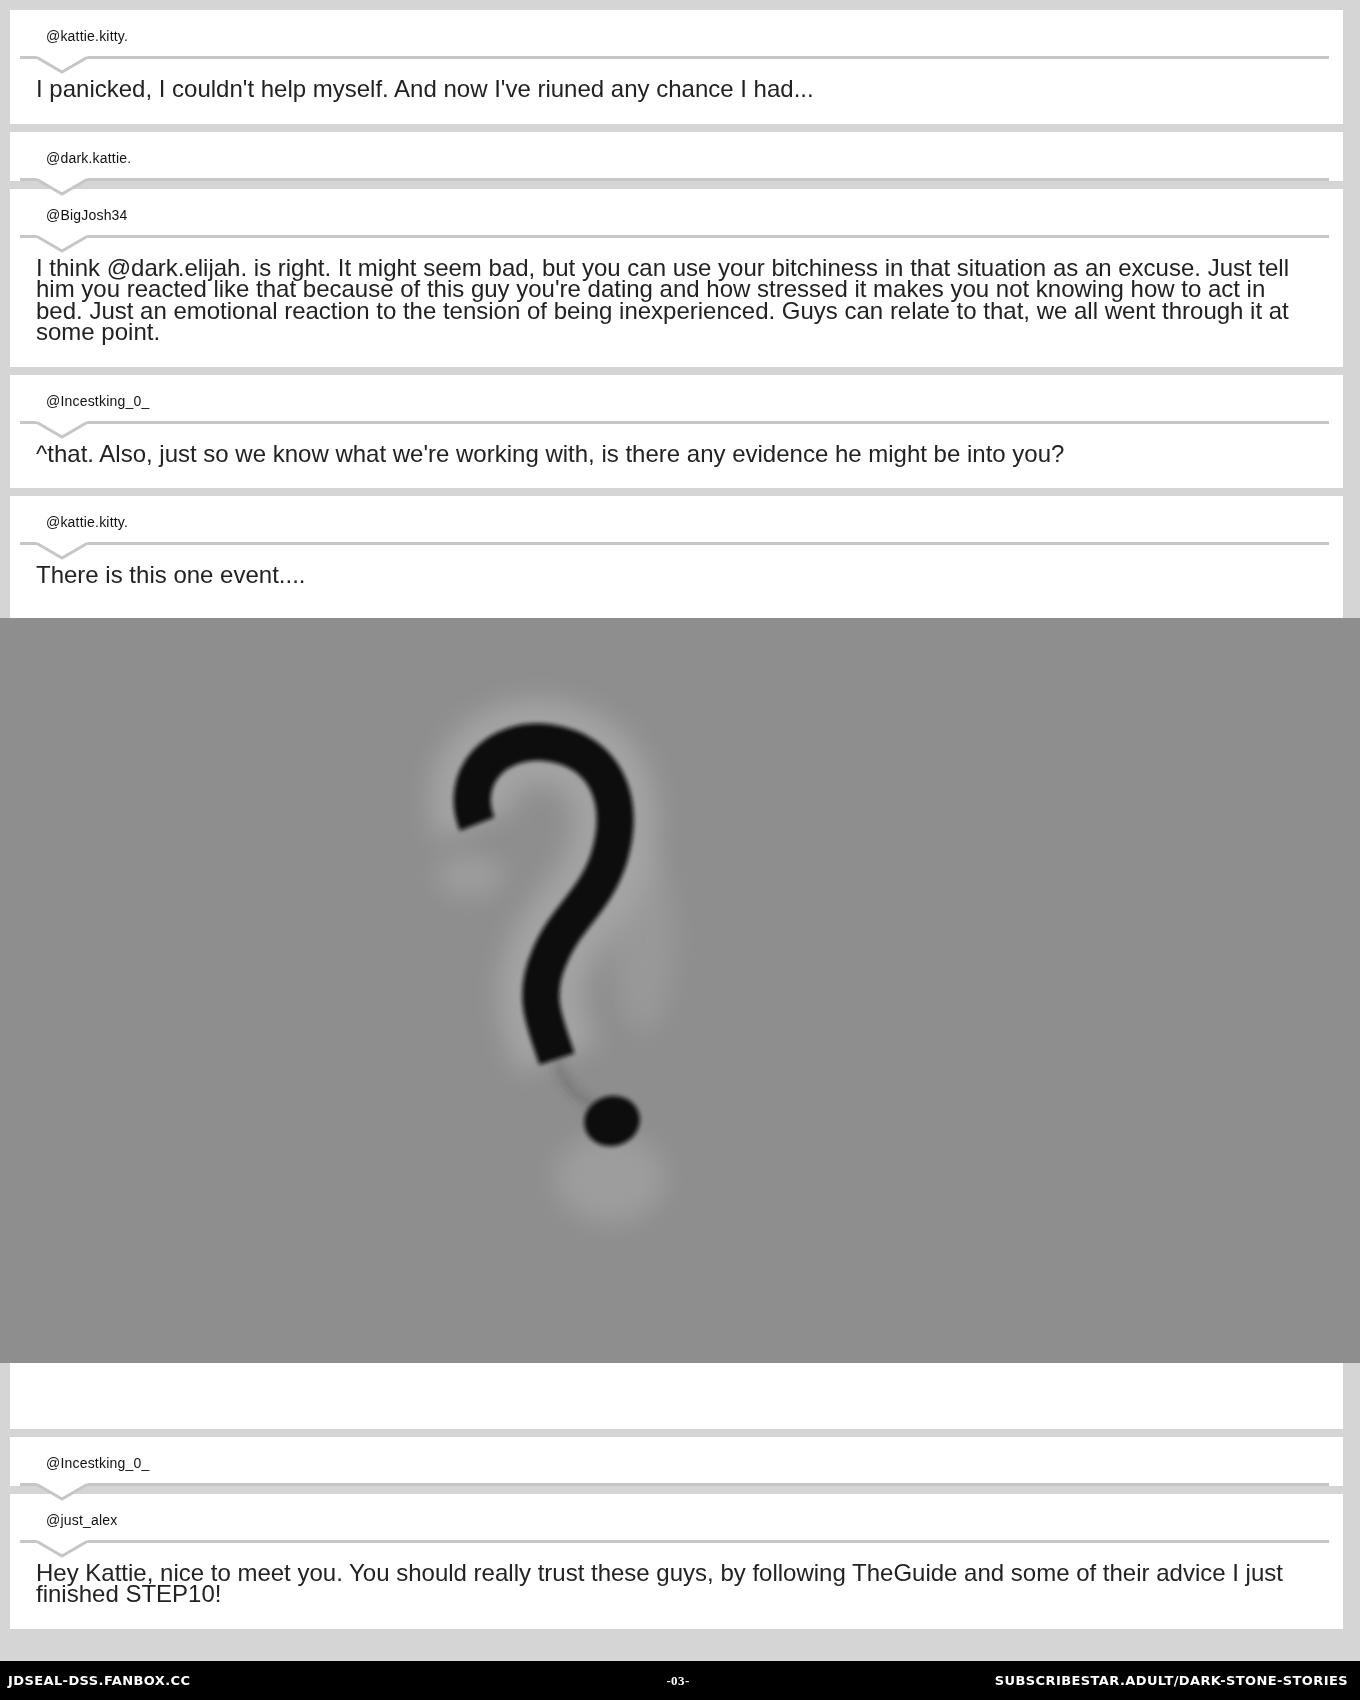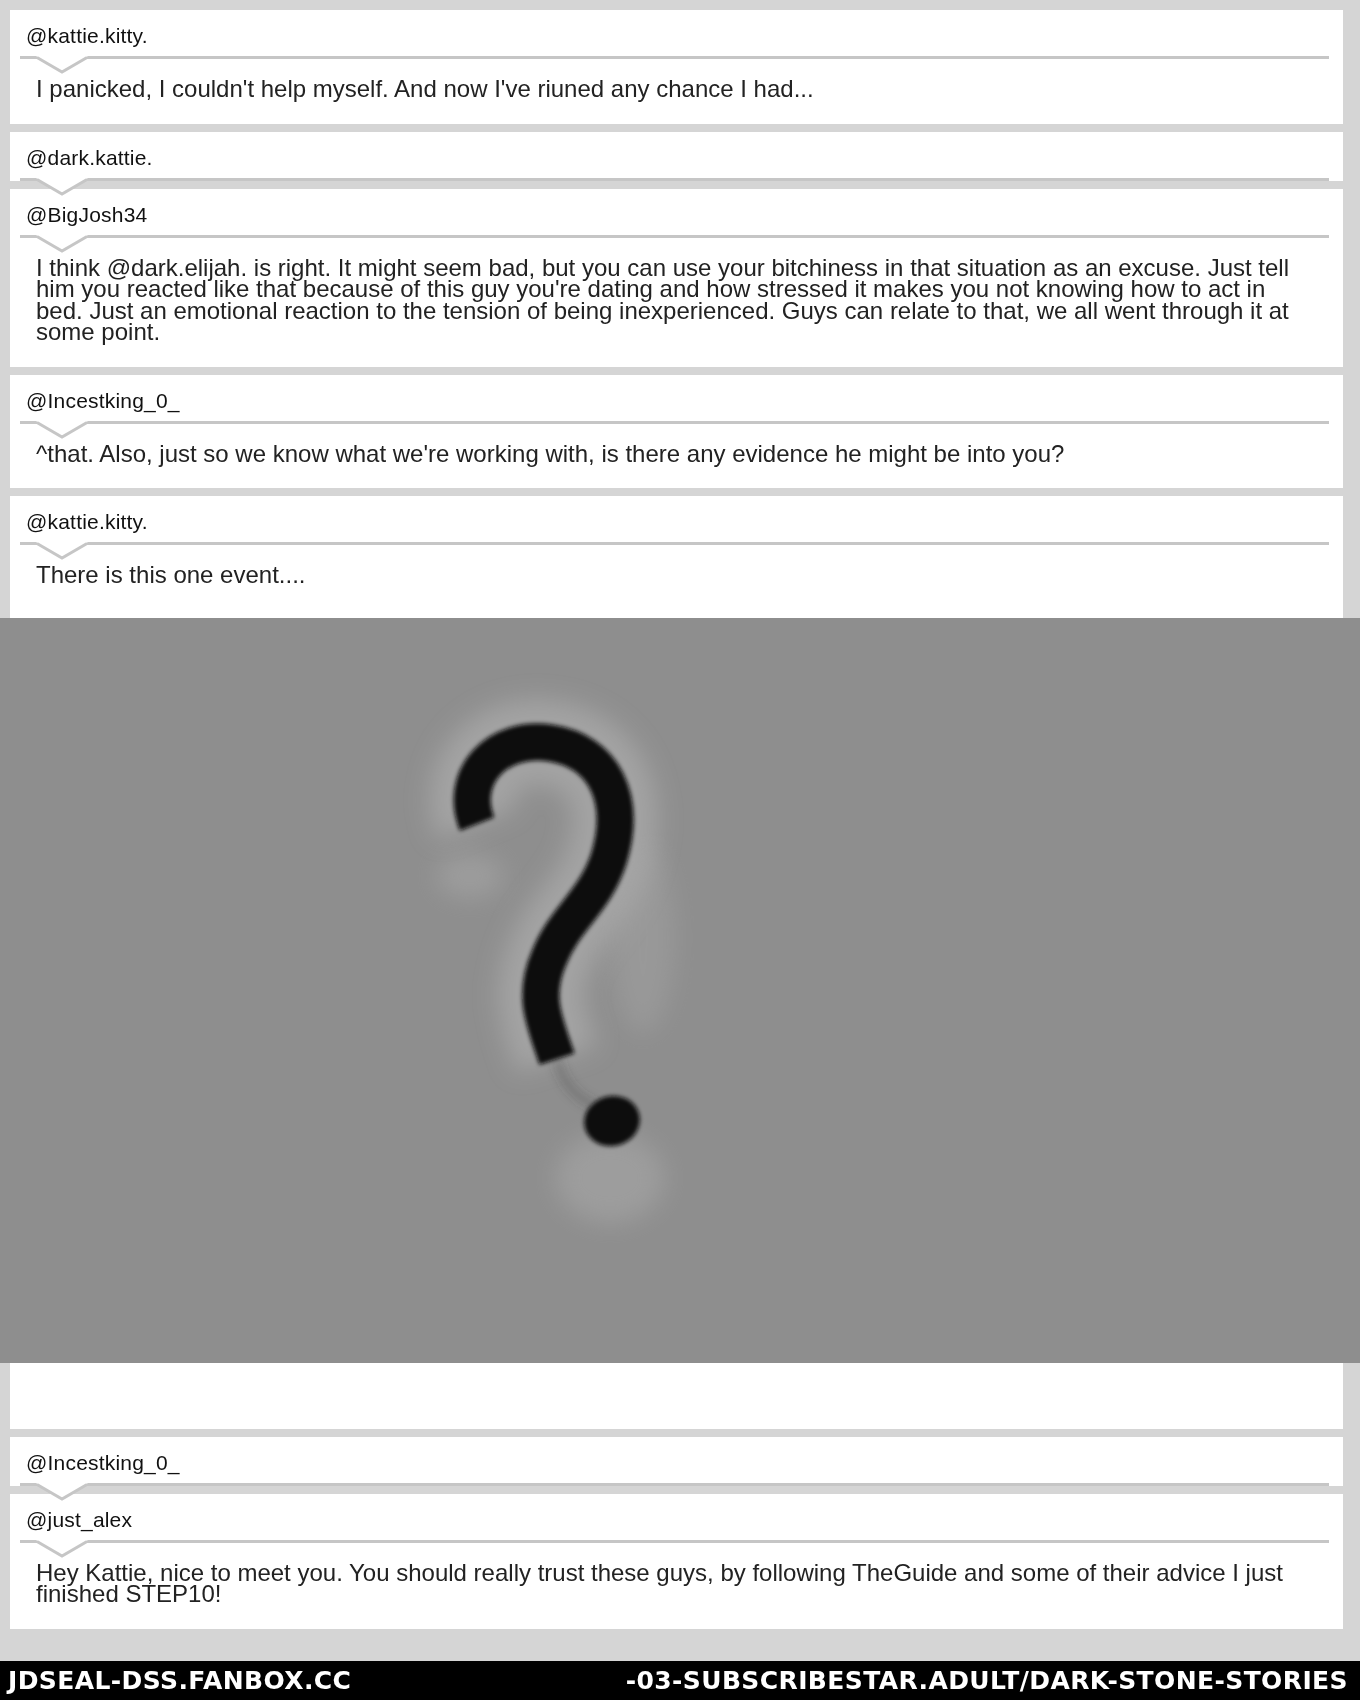--- a/index.html
+++ b/index.html
@@ -17,22 +17,22 @@
   html,body{width:1360px;}
   body{font-family:"Liberation Sans","DejaVu Sans",sans-serif;background:var(--bg);}
   .page{position:relative;width:1360px;height:1700px;background:var(--bg);overflow:hidden;}
   .thread{padding-top:10px;}
   .card{
     width:1333px;
     margin:0 0 8px 10px;
     background:var(--card-bg);
   }
   .hdr{
-    padding:15px 26px 9px 16px;
-    font-size:21px;
+    padding:15px 26px 9px 36px;
+    font-size:14px;
     line-height:22px;
     color:var(--username);
     letter-spacing:0.2px;
   }
   .divider{
     position:relative;
     height:3px;
     margin:0 14px 0 10px;
     background:var(--divider);
   }
@@ -64,25 +64,25 @@
   .footer{
     position:absolute;
     left:0;bottom:0;
     width:1360px;height:39px;
     background:var(--footer-bg);
     color:var(--footer-text);
     display:flex;
     align-items:center;
     font-family:"DejaVu Sans","Liberation Sans",sans-serif;
     font-weight:bold;
-    font-size:25px;
+    font-size:13px;
     letter-spacing:0.4px;
   }
   .footer .f-left{flex:1;text-align:left;padding-left:8px;white-space:nowrap;}
-  .footer .f-center{flex:0 0 auto;text-align:center;white-space:nowrap;}
+  .footer .f-center{flex:0 0 auto;text-align:center;white-space:nowrap;font-family:Liberation Serif, serif;}
   .footer .f-right{flex:1;text-align:right;padding-right:12px;white-space:nowrap;}
 </style>
 </head>
 <body>
 
 <div class="page">
   <div class="thread">
 
     <section class="card">
       <div class="hdr">@kattie.kitty.</div>

